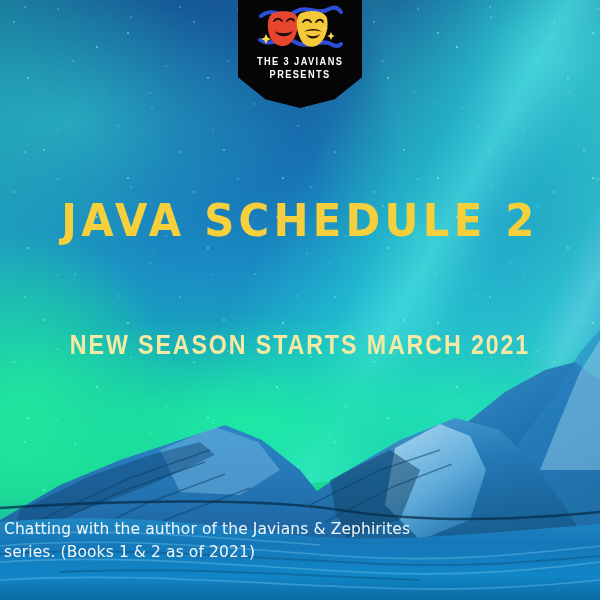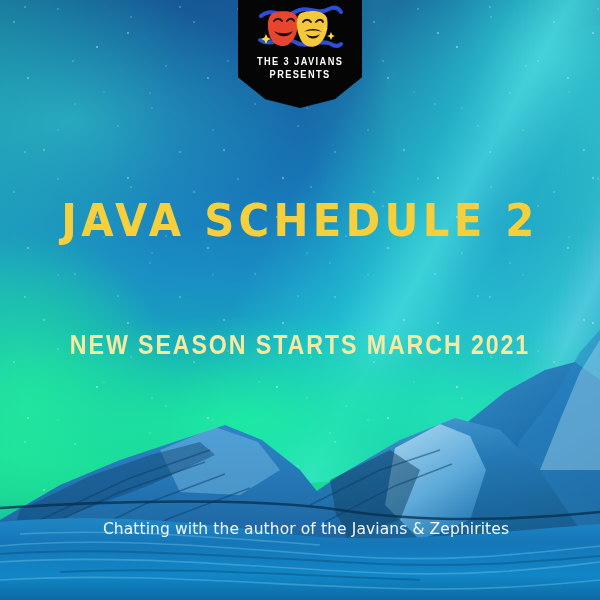--- a/index.html
+++ b/index.html
@@ -171,23 +171,22 @@
     color: #f7e8a2;
     font-family: "Liberation Sans Narrow", "Liberation Sans", sans-serif;
     font-weight: bold;
     font-size: 27px;
     letter-spacing: 2.2px;
     line-height: 31px;
     transform: scaleX(0.86);
   }
   .footer {
     position: absolute;
-    left: 12px; right: 0;
+    left: 4px; right: 0;
     top: 518px;
-    text-align: center;
     color: #f2f7fb;
     font-family: "DejaVu Sans", sans-serif;
     font-size: 15.5px;
     line-height: 23px;
     letter-spacing: 0.1px;
   }
   .footer span { display: block; }
 </style>
 </head>
 <body>
@@ -300,15 +299,16 @@
       <div>PRESENTS</div>
     </div>
   </div>
 
   <div class="title">JAVA SCHEDULE 2</div>
 
   <div class="subtitle">NEW SEASON STARTS MARCH 2021</div>
 
   <div class="footer">
     <span>Chatting with the author of the Javians &amp; Zephirites</span>
+    <span>series. (Books 1 &amp; 2 as of 2021)</span>
   </div>
 
 </div>
 
 </body></html>

